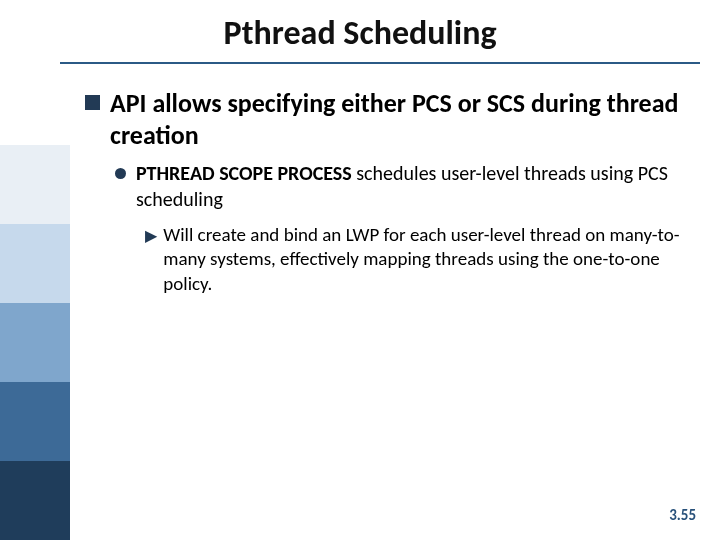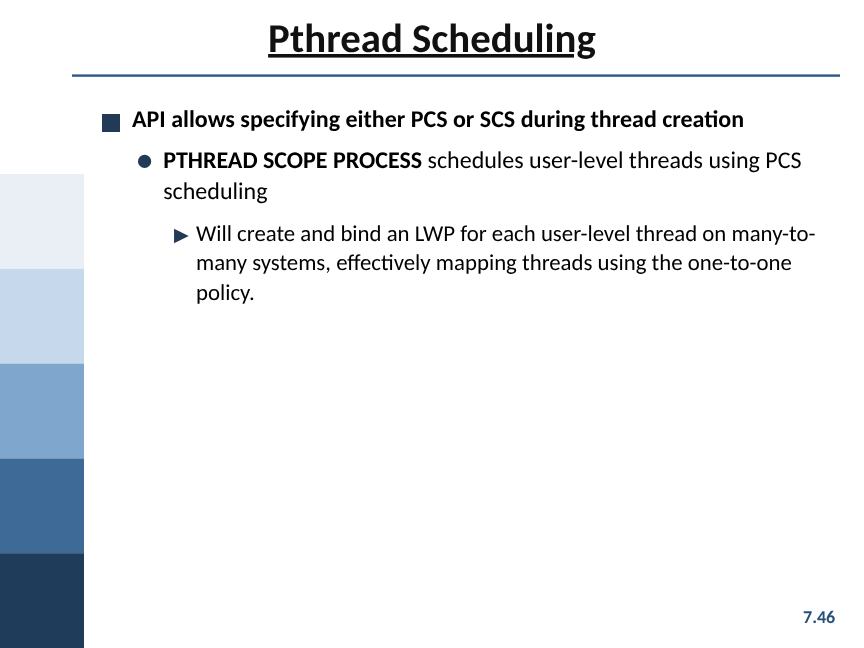--- a/index.html
+++ b/index.html
@@ -6,24 +6,24 @@
   html, body { width: 720px; height: 540px; font-family: Calibri, "Segoe UI", Arial, sans-serif; background: #fff; color: #000; }
   .slide { position: relative; width: 720px; height: 540px; background: #fff; }
   .sidebar { position: absolute; left: 0; top: 145px; width: 70px; bottom: 0; display: flex; flex-direction: column; }
   .sb-seg { flex: 1; }
   .sb1 { background: #e9eff5; }
   .sb2 { background: #c6d9ec; }
   .sb3 { background: #7fa6cc; }
   .sb4 { background: #3d6a97; }
   .sb5 { background: #1f3d5b; }
   .title-wrap { position: absolute; left: 0; right: 0; top: 12px; text-align: center; }
-  .title { display: inline-block; font-size: 34px; font-weight: 700; color: #111; padding-bottom: 6px; text-decoration: underline; }
+  .title { display: inline-block; font-size: 34px; font-weight: 700; color: #111; padding-bottom: 6px; }
   .rule { position: absolute; left: 60px; right: 20px; top: 62px; height: 0; border-bottom: 2.5px solid #2b5a86; }
   .content { position: absolute; left: 85px; right: 30px; top: 82px; }
-  .lvl1 { display: flex; margin: 6px 0 10px 0; font-size: 20px; font-weight: 700; line-height: 1.22; }
+  .lvl1 { display: flex; margin: 6px 0 10px 0; font-size: 26px; font-weight: 700; line-height: 1.22; }
   .lvl1 .bullet { width: 15px; height: 15px; background: #223a55; margin-top: 7px; margin-right: 10px; flex: 0 0 auto; }
   .lvl2 { display: flex; margin: 8px 0 10px 30px; font-size: 20px; line-height: 1.28; }
   .lvl2 .dot { width: 11px; height: 11px; border-radius: 50%; background: #223a55; margin-top: 7px; margin-right: 10px; flex: 0 0 auto; }
   .lvl3 { display: flex; margin: 6px 0 6px 60px; font-size: 19px; line-height: 1.3; }
   .lvl3 .arrow { color: #223a55; font-size: 16px; margin-top: 3px; margin-right: 6px; flex: 0 0 auto; }
   .bold { font-weight: 700; text-align: center; }
   .pagenum { position: absolute; right: 24px; bottom: 16px; font-size: 15px; font-weight: 700; color: #28517a; }
 </style>
 </head>
 <body>
@@ -58,14 +58,14 @@
     </div>
 
 
     <div class="lvl3">
       <div class="arrow">▶</div>
       <div>Will create and bind an LWP for each user-level thread on many-to-many systems, effectively mapping threads using the one-to-one policy.</div>
     </div>
 
   </div>
 
-  <div class="pagenum">7.46</div>
+  <div class="pagenum">3.55</div>
 </div>
 
 </body></html>

